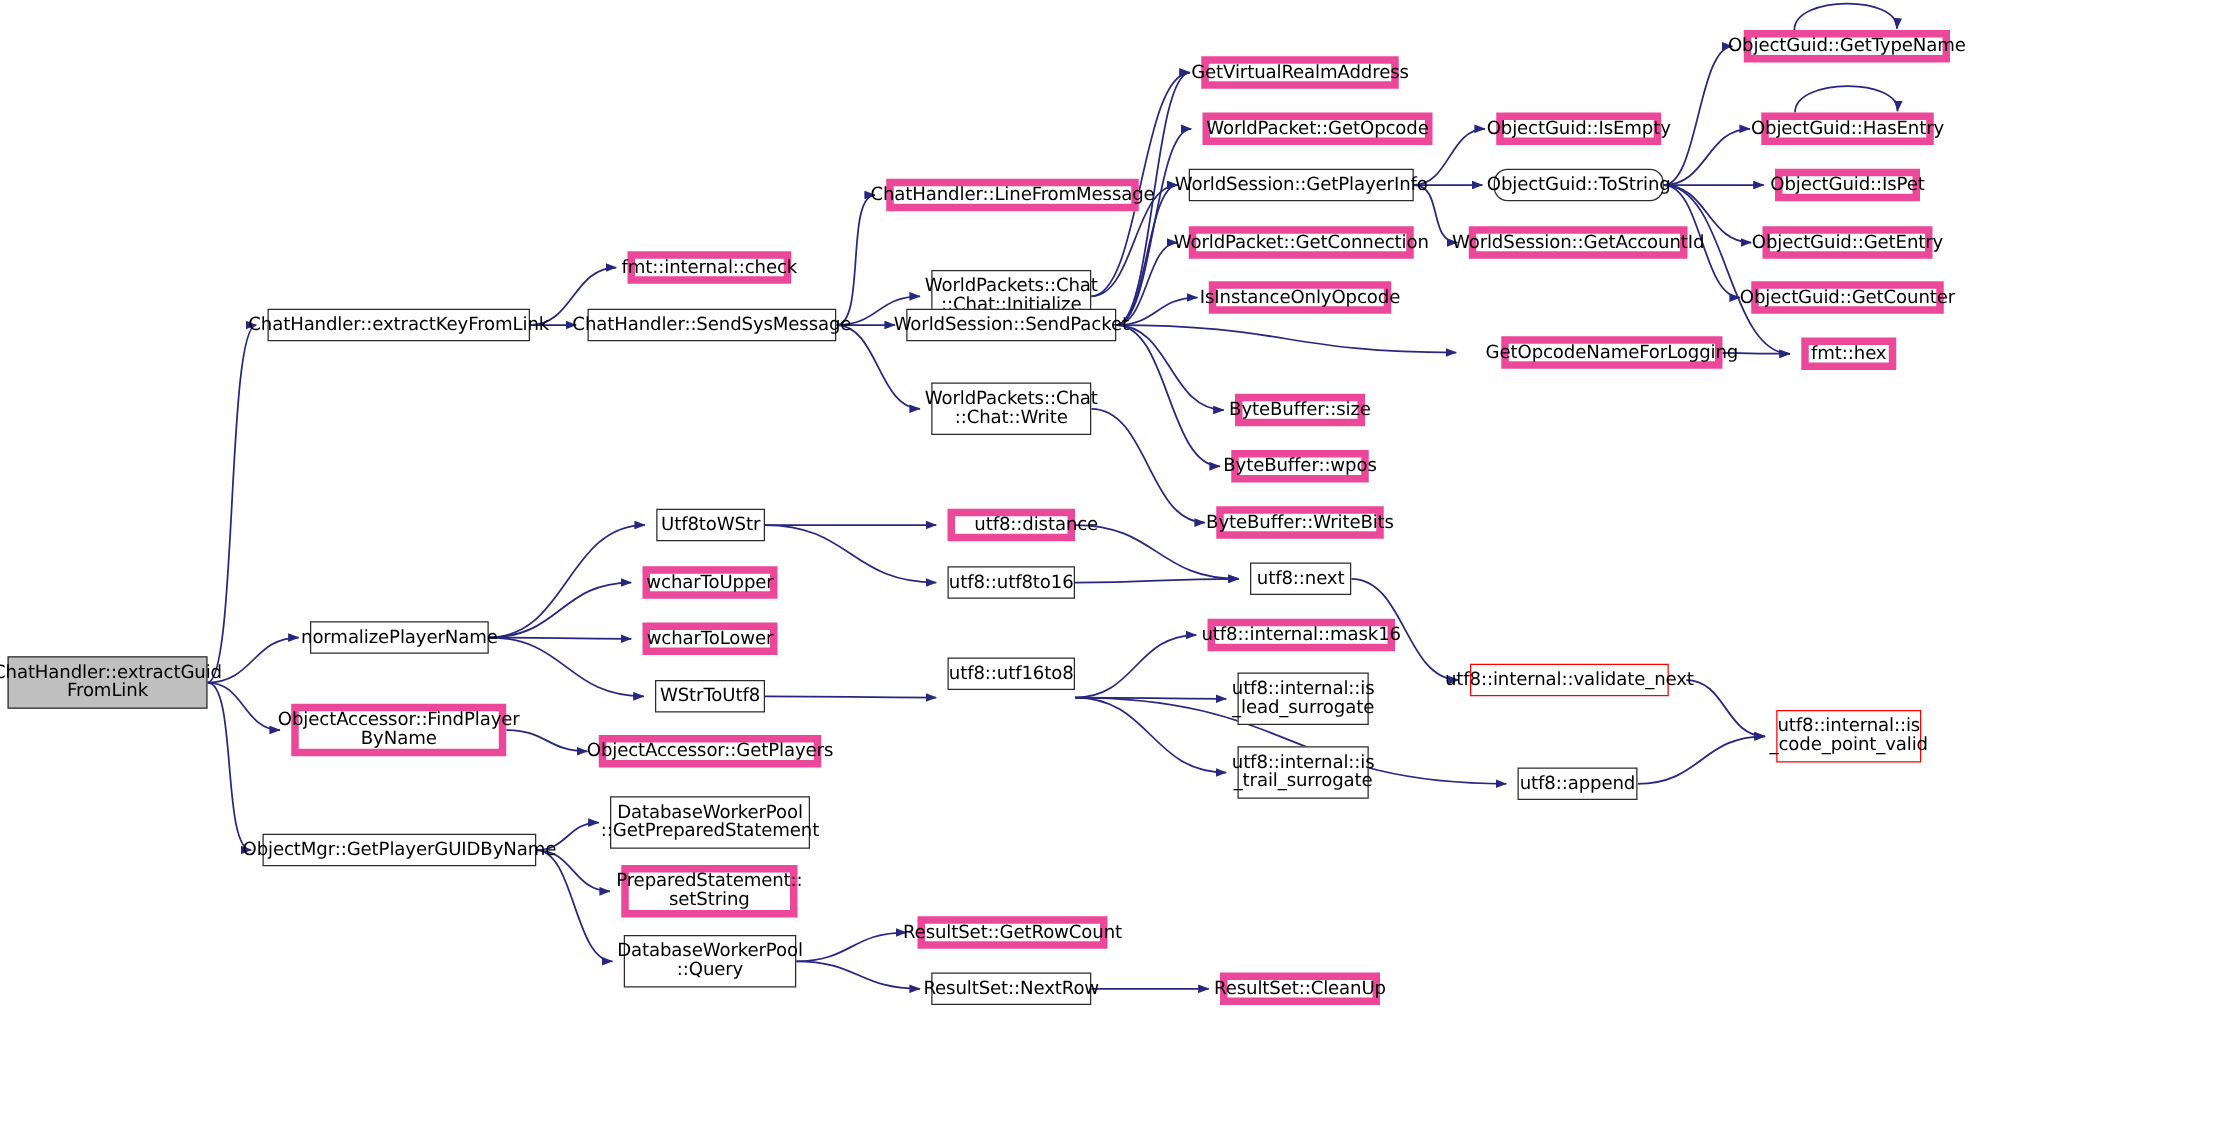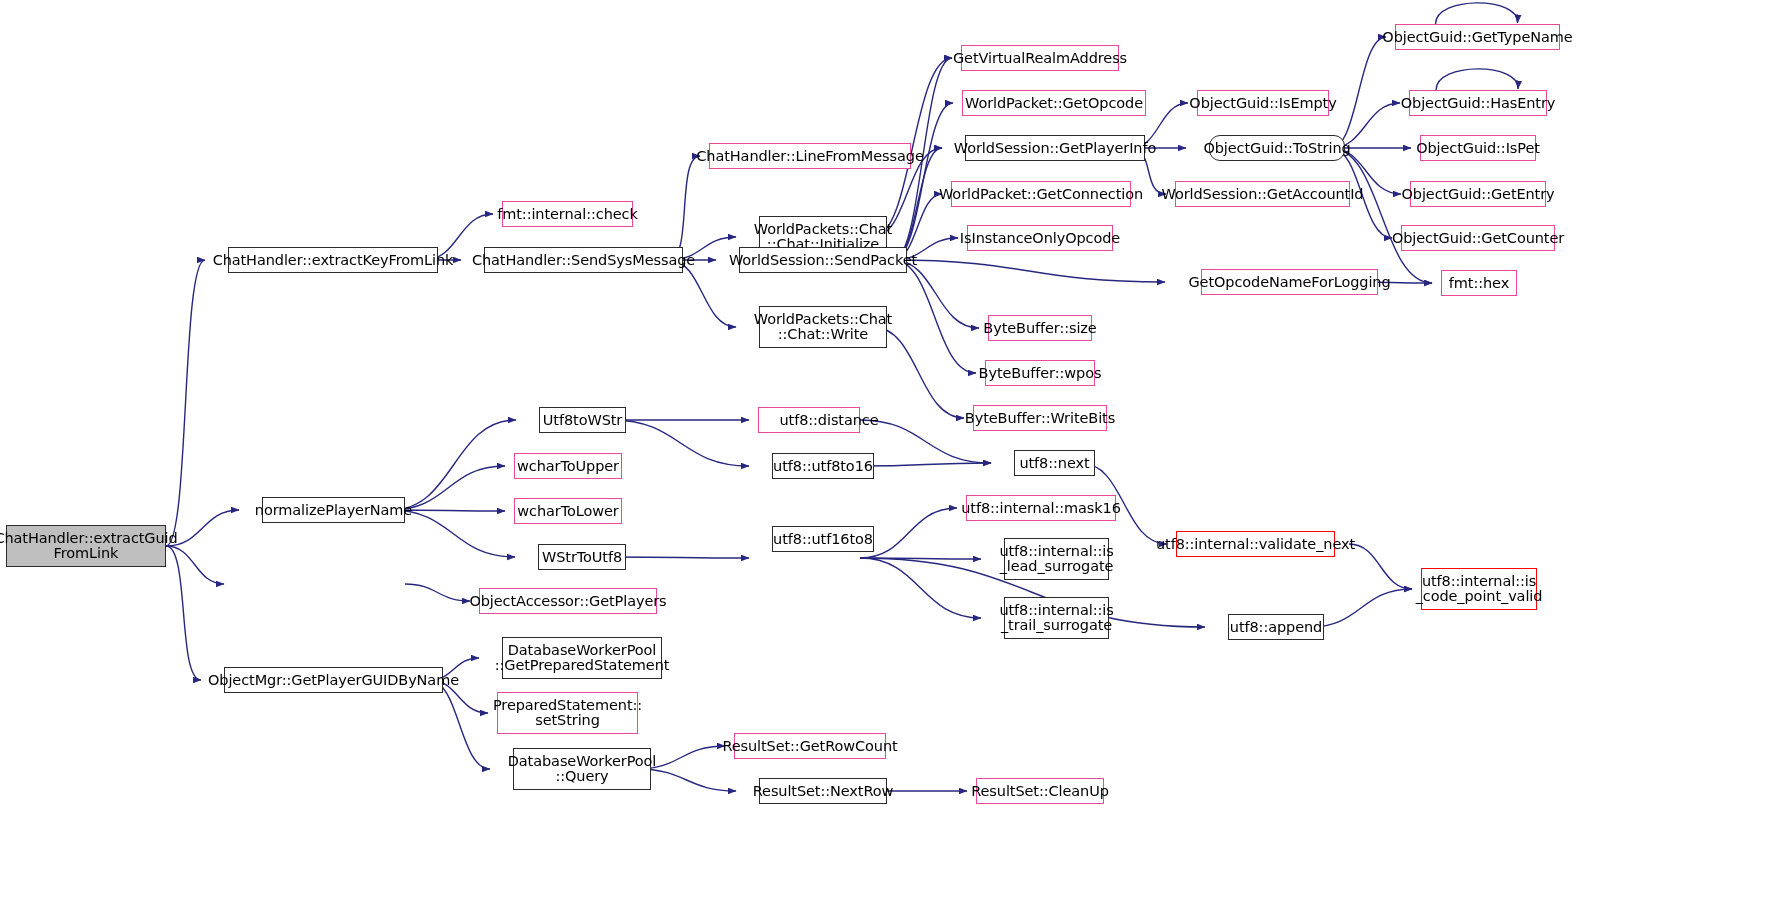--- a/index.html
+++ b/index.html
@@ -7,34 +7,34 @@
     position:relative;
     width:1771px;height:913px;
     background:#ffffff;
     font-family:"DejaVu Sans","Liberation Sans",sans-serif;
     overflow:hidden;
   }
   #edges{position:absolute;left:0;top:0;width:1771px;height:913px;}
   .node{
     position:absolute;
     box-sizing:border-box;
-    border:1px solid #ec4899;
+    border:6px solid #ec4899;
     background:#ffffff;
     color:#000000;
     display:flex;
     align-items:center;
     justify-content:center;
     text-align:center;
     font-size:14.5px;
     line-height:15px;
     letter-spacing:-0.1px;
     white-space:pre-line;
     z-index:5;
   }
-  .node.bold{border-width:1.6px;border-color:#2b2b2b;margin-left:14px;}
+  .node.bold{border-width:1.6px;border-color:#2b2b2b;}
   .node.root{background:#bfbfbf;border-width:1.6px;border-color:#2b2b2b;}
   .node.red{border:1.6px solid #ff0000;}
 </style>
 </head>
 <body>
 
 <div id="canvas">
   <svg id="edges" xmlns="http://www.w3.org/2000/svg">
       <defs>
         <marker id="ah" markerWidth="9" markerHeight="7" refX="8.5" refY="3.5" orient="auto" markerUnits="userSpaceOnUse">
@@ -95,20 +95,22 @@
       <path d="M429,680 C458.5,680 458.5,713 488,713" fill="none" stroke="#27277f" stroke-width="1.4" marker-end="url(#ah)"></path>
       <path d="M429,680 C459.5,680 459.5,769 490,769" fill="none" stroke="#27277f" stroke-width="1.4" marker-end="url(#ah)"></path>
       <path d="M637,769 C681,769 681,746 725,746" fill="none" stroke="#27277f" stroke-width="1.4" marker-end="url(#ah)"></path>
       <path d="M637,769 C686.5,769 686.5,791 736,791" fill="none" stroke="#27277f" stroke-width="1.4" marker-end="url(#ah)"></path>
       <path d="M873,791 C920,791 920,791 967,791" fill="none" stroke="#27277f" stroke-width="1.4" marker-end="url(#ah)"></path>
     </svg>
 <div class="node root" style="left: 6px; top: 525px; width: 160px; height: 42px;">ChatHandler::extractGuid
 FromLink</div>
     <div class="node bold" style="left: 214px; top: 247px; width: 210px; height: 26px;">ChatHandler::extractKeyFromLink</div>
     <div class="node bold" style="left: 248px; top: 497px; width: 143px; height: 26px;">normalizePlayerName</div>
+    <div class="node" style="left: 233px; top: 563px; width: 172px; height: 42px;">ObjectAccessor::FindPlayer
+ByName</div>
     <div class="node bold" style="left: 210px; top: 667px; width: 219px; height: 26px;">ObjectMgr::GetPlayerGUIDByName</div>
     <div class="node" style="left: 502px; top: 201px; width: 131px; height: 26px;">fmt::internal::check</div>
     <div class="node bold" style="left: 470px; top: 247px; width: 199px; height: 26px;">ChatHandler::SendSysMessage</div>
     <div class="node bold" style="left: 525px; top: 407px; width: 87px; height: 26px;">Utf8toWStr</div>
     <div class="node" style="left: 514px; top: 453px; width: 108px; height: 26px;">wcharToUpper</div>
     <div class="node" style="left: 514px; top: 498px; width: 108px; height: 26px;">wcharToLower</div>
     <div class="node bold" style="left: 524px; top: 544px; width: 88px; height: 26px;">WStrToUtf8</div>
     <div class="node" style="left: 479px; top: 588px; width: 178px; height: 26px;">ObjectAccessor::GetPlayers</div>
     <div class="node bold" style="left: 488px; top: 637px; width: 160px; height: 42px;">DatabaseWorkerPool
 ::GetPreparedStatement</div>

